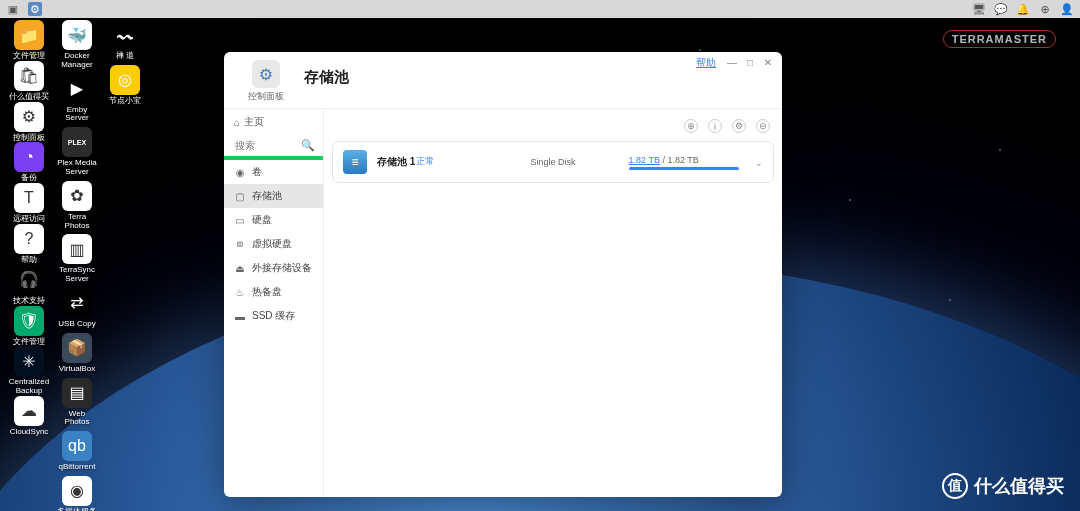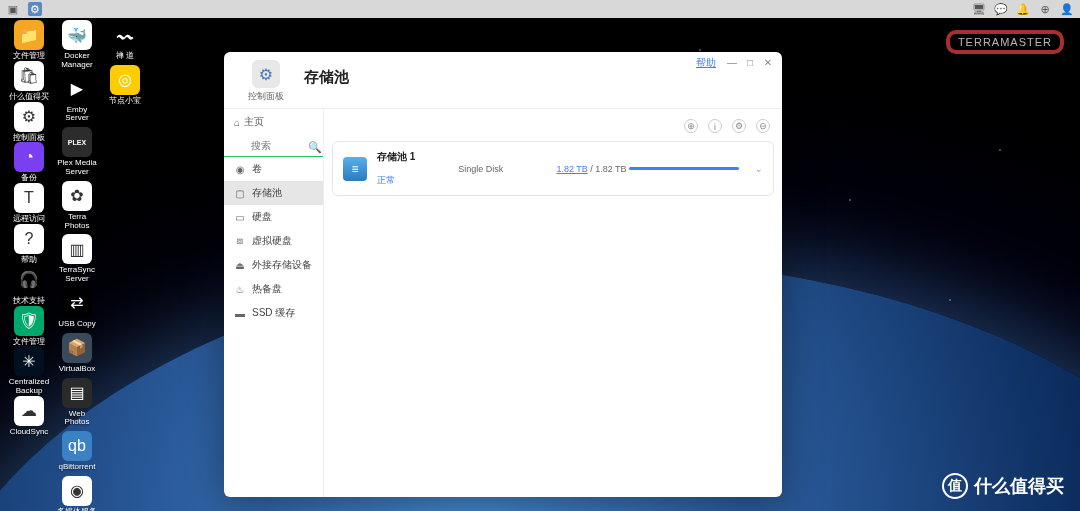--- a/index.html
+++ b/index.html
@@ -19,41 +19,41 @@
 .win-ctrl{width:12px;height:12px;display:flex;align-items:center;justify-content:center;color:#888;font-size:10px;cursor:pointer}
 .help-link{color:#3b82f6;font-size:10px;text-decoration:underline;margin-right:4px;cursor:pointer}
 .win-header{position:absolute;top:8px;left:24px;display:flex;align-items:center;gap:20px}
 .hdr-icon{display:flex;flex-direction:column;align-items:center;gap:2px}
 .hdr-icon .sq{width:28px;height:28px;background:#e8e8e8;border-radius:6px;display:flex;align-items:center;justify-content:center;color:#4a7ab8;font-size:16px}
 .hdr-icon .txt{font-size:9px;color:#666}
 .hdr-title{font-size:15px;font-weight:600;color:#222;margin-top:-8px}
 .win-body{flex:1;display:flex;border-top:1px solid #eee;margin-top:8px}
 .sidebar{width:100px;border-right:1px solid #eee;display:flex;flex-direction:column}
 .sb-home{padding:6px 10px;font-size:10px;color:#555;display:flex;align-items:center;gap:4px;cursor:pointer}
-.sb-search{display:flex;align-items:flex-end;padding:2px 24px;border-bottom:1px solid #22c55e}
+.sb-search{display:flex;align-items:center;padding:2px 8px;border-bottom:4px solid #22c55e}
 .sb-search input{flex:1;border:none;outline:none;font-size:10px;padding:3px;width:60px}
 .sb-section{padding:6px 10px 4px;font-size:9px;color:#999}
 .sb-item{padding:5px 10px;font-size:10px;color:#444;display:flex;align-items:center;gap:6px;cursor:pointer}
 .sb-item.active{background:#e6e6e6}
 .sb-item .ii{width:12px;display:inline-flex;justify-content:center;color:#666}
 .content{flex:1;padding:8px;display:flex;flex-direction:column}
 .toolbar{display:flex;justify-content:flex-end;gap:10px;padding:2px 4px 8px}
 .tb-btn{width:14px;height:14px;border:1px solid #ccc;border-radius:50%;display:flex;align-items:center;justify-content:center;font-size:9px;color:#888;cursor:pointer}
 .pool{border:1px solid #e5e5e5;border-radius:6px;padding:8px 10px;display:flex;align-items:center;gap:10px;cursor:pointer}
 .pool-ic{width:24px;height:24px;background:linear-gradient(#5ab0e8,#2a7ac0);border-radius:4px;display:flex;align-items:center;justify-content:center;color:#fff;font-size:12px}
-.pool-info{display:flex;flex-direction:column;gap:10px}
+.pool-info{display:flex;flex-direction:row;gap:1px}
 .pool-name{font-size:10px;font-weight:600;color:#222}
 .pool-status{font-size:9px;color:#3b82f6}
 .pool-type{font-size:9px;color:#666;margin-left:auto;margin-right:43px}
-.pool-cap{display:flex;flex-direction:row;align-items:center;gap:2px;margin-right:6px}
+.pool-cap{display:flex;flex-direction:column;align-items:flex-start;gap:2px;margin-right:6px}
 .cap-txt{font-size:9px;color:#666}
 .cap-txt .used{color:#3b82f6;text-decoration:underline}
 .cap-bar{width:110px;height:3px;background:#3b82f6;border-radius:2px}
 .pool-chev{color:#aaa;font-size:10px}
-.brand{position:absolute;top:30px;right:16px;color:#fff;font-size:11px;font-weight:400;letter-spacing:1px;border:4px solid #ef4444;border-radius:10px;padding:2px 8px;opacity:.7}
+.brand{position:absolute;top:30px;right:24px;color:#fff;font-size:11px;font-weight:700;letter-spacing:1px;border:1px solid #ef4444;border-radius:10px;padding:2px 8px;opacity:.7}
 .watermark{position:absolute;bottom:12px;right:16px;display:flex;align-items:center;gap:6px;color:#fff;font-size:18px;font-weight:700}
 .wm-circle{width:26px;height:26px;border:2px solid #fff;border-radius:50%;display:flex;align-items:center;justify-content:center;font-size:14px}
 </style>
 </head>
 <body>
 
 <div class="stars"></div>
 <div class="earth"></div>
 
 <div class="taskbar">

